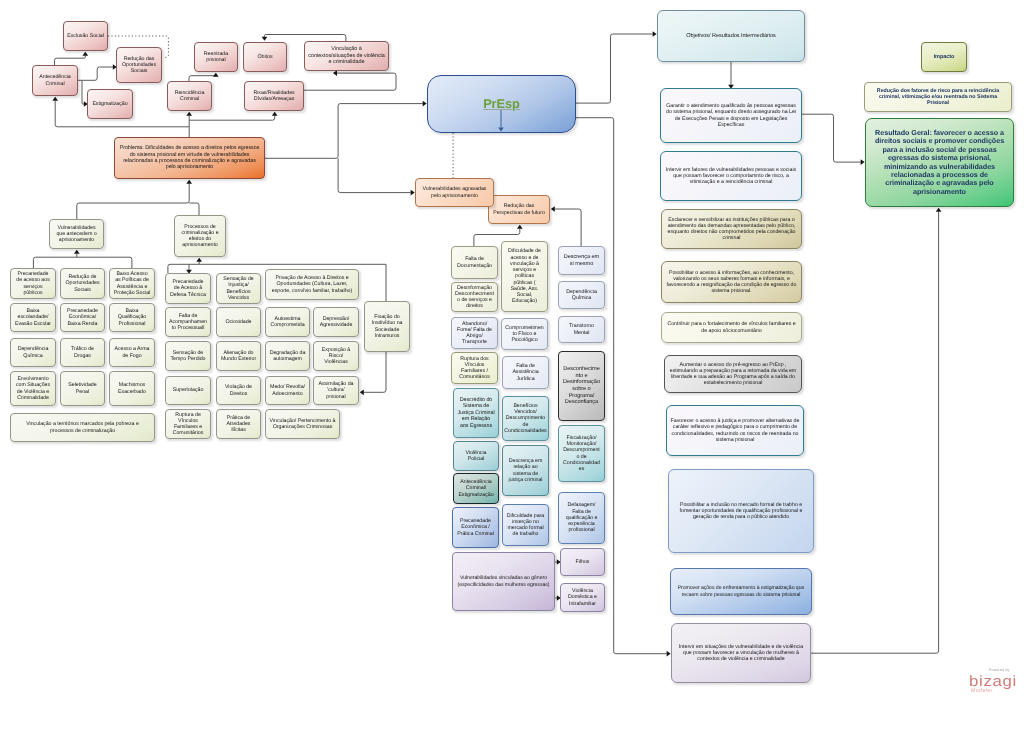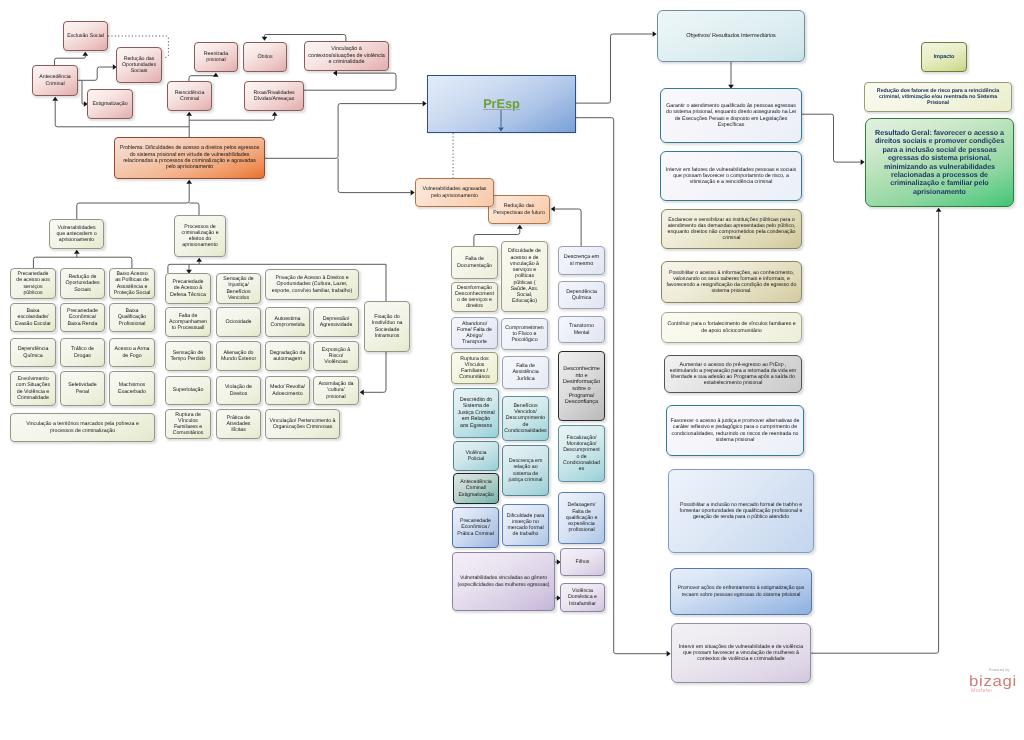--- a/index.html
+++ b/index.html
@@ -9,21 +9,21 @@
   svg#links,svg#links-top{position:absolute;left:0;top:0;width:1024px;height:740px;pointer-events:none;}
   .node{position:absolute;box-sizing:border-box;display:flex;align-items:center;justify-content:center;
         text-align:center;border-radius:4px;border:1px solid #7d7d7d;color:#1a1a1a;
         box-shadow:1.4px 1.4px 2.2px rgba(0,0,0,0.13);}
   .node .tx{display:block;line-height:1.18;letter-spacing:-0.05px;padding:0 3px;overflow-wrap:break-word;word-break:break-word;}
   
   .s-pink{border-color:#8a5b5b;background:linear-gradient(150deg,#fcf6f4 0%,#f7e6e4 35%,#eecac8 70%,#e1adaf 100%);}
   .s-problem{border-color:#8c4a35;background:linear-gradient(160deg,#f7dfd3 0%,#f5cdb7 30%,#f3b48e 60%,#ef8f57 85%,#ea6f28 100%);}
   .s-orange{border-color:#b0754a;background:linear-gradient(135deg,#fdeade 0%,#fbdcc6 45%,#f8c9a8 100%);}
   .s-green{border-color:#94968a;background:linear-gradient(150deg,#f8f9f2 0%,#f2f4e8 50%,#e9eed6 85%,#e2e8c9 100%);}
-  .s-presp{border-color:#2a4d8c;background:linear-gradient(150deg,#e3ebf8 0%,#cfddf2 32%,#b2c8e9 62%,#8fb0de 85%,#7ba1d7 100%);border-width:1.5px;border-radius:0;}
+  .s-presp{border-color:#2a4d8c;background:linear-gradient(150deg,#e3ebf8 0%,#cfddf2 32%,#b2c8e9 62%,#8fb0de 85%,#7ba1d7 100%);border-width:1.5px;border-radius:14px;}
   .s-cream{border-color:#9c9c82;background:linear-gradient(135deg,#fafaf2 0%,#f3f4e6 55%,#eceedb 100%);}
   .s-lav{border-color:#9aa2b4;background:linear-gradient(135deg,#f4f6fb 0%,#eaeef7 55%,#dfe5f2 100%);}
   .s-lav2{border-color:#9aa2b4;background:linear-gradient(135deg,#f6f8fc 0%,#edf1f8 60%,#e3e9f4 100%);}
   .s-gray{border-color:#2b2b2b;border-width:1.6px;background:linear-gradient(135deg,#f0f0f0 0%,#dcdcdc 45%,#b9b9b9 100%);}
   .s-teal{border-color:#5d8f9c;background:linear-gradient(150deg,#e9f4f5 0%,#d3e9ec 45%,#a9d8de 85%,#95cfd7 100%);}
   .s-teal2{border-color:#53848f;border-width:1.2px;background:linear-gradient(150deg,#e6f2f4 0%,#cfe6ea 45%,#a5d3da 90%,#93cbd4 100%);}
   .s-tealdk{border-color:#14282c;border-width:1.5px;background:linear-gradient(150deg,#dde6e3 0%,#c2d5d0 40%,#8fc0b9 80%,#6fb3ab 100%);}
   .s-blue{border-color:#4a6fa5;border-width:1.4px;background:linear-gradient(135deg,#eef2fa 0%,#cfdcf1 45%,#9db6e0 100%);}
   .s-blue2{border-color:#5d7fb0;border-width:1.4px;background:linear-gradient(135deg,#f0f4fb 0%,#d7e2f4 50%,#aec6e6 100%);}
   .s-purple{border-color:#8b82a4;background:linear-gradient(150deg,#f3eff6 0%,#eae3f0 35%,#d6cbe3 75%,#c4b5d6 100%);}
@@ -415,21 +415,21 @@
       <div class="node s-mauve" style="left: 671px; top: 623px; width: 140px; height: 60px; font-size: 5.3px;">
         <span class="tx">Intervir em situações de vulnerabilidade e de violência que possam favorecer a vinculação de mulheres à contextos de violência e criminalidade</span>
       </div>
       <div class="node s-impacto tdk bold" style="left: 921px; top: 42px; width: 46px; height: 30px; font-size: 5.5px;">
         <span class="tx">Impacto</span>
       </div>
       <div class="node s-olive tdk bold" style="left: 864px; top: 82px; width: 148px; height: 30px; font-size: 5.35px;">
         <span class="tx">Redução dos fatores de risco para  a reincidência criminal, vitimização e/ou reentrada no Sistema Prisional</span>
       </div>
       <div class="node s-result tdk bold" style="left: 865px; top: 118px; width: 149px; height: 89px; font-size: 7.2px;">
-        <span class="tx">Resultado Geral:  favorecer o acesso a direitos sociais e promover condições para a inclusão social de pessoas egressas do sistema prisional, minimizando as vulnerabilidades relacionadas a processos de criminalização e familiar pelo aprisionamento</span>
+        <span class="tx">Resultado Geral:  favorecer o acesso a direitos sociais e promover condições para a inclusão social de pessoas egressas do sistema prisional, minimizando as vulnerabilidades relacionadas a processos de criminalização e agravadas pelo aprisionamento</span>
       </div>
     </div>
   <svg id="links-top">
       <g>
         <path d="M501,110 L501,127.5" fill="none" stroke="#3b5e96" stroke-width="1"></path>
         <polygon points="501,131.5 498.15,127.5 503.85,127.5" fill="#3b5e96"></polygon>
       </g>
     </svg>
   <div id="logo">
     <div class="pw">Powered by</div>

